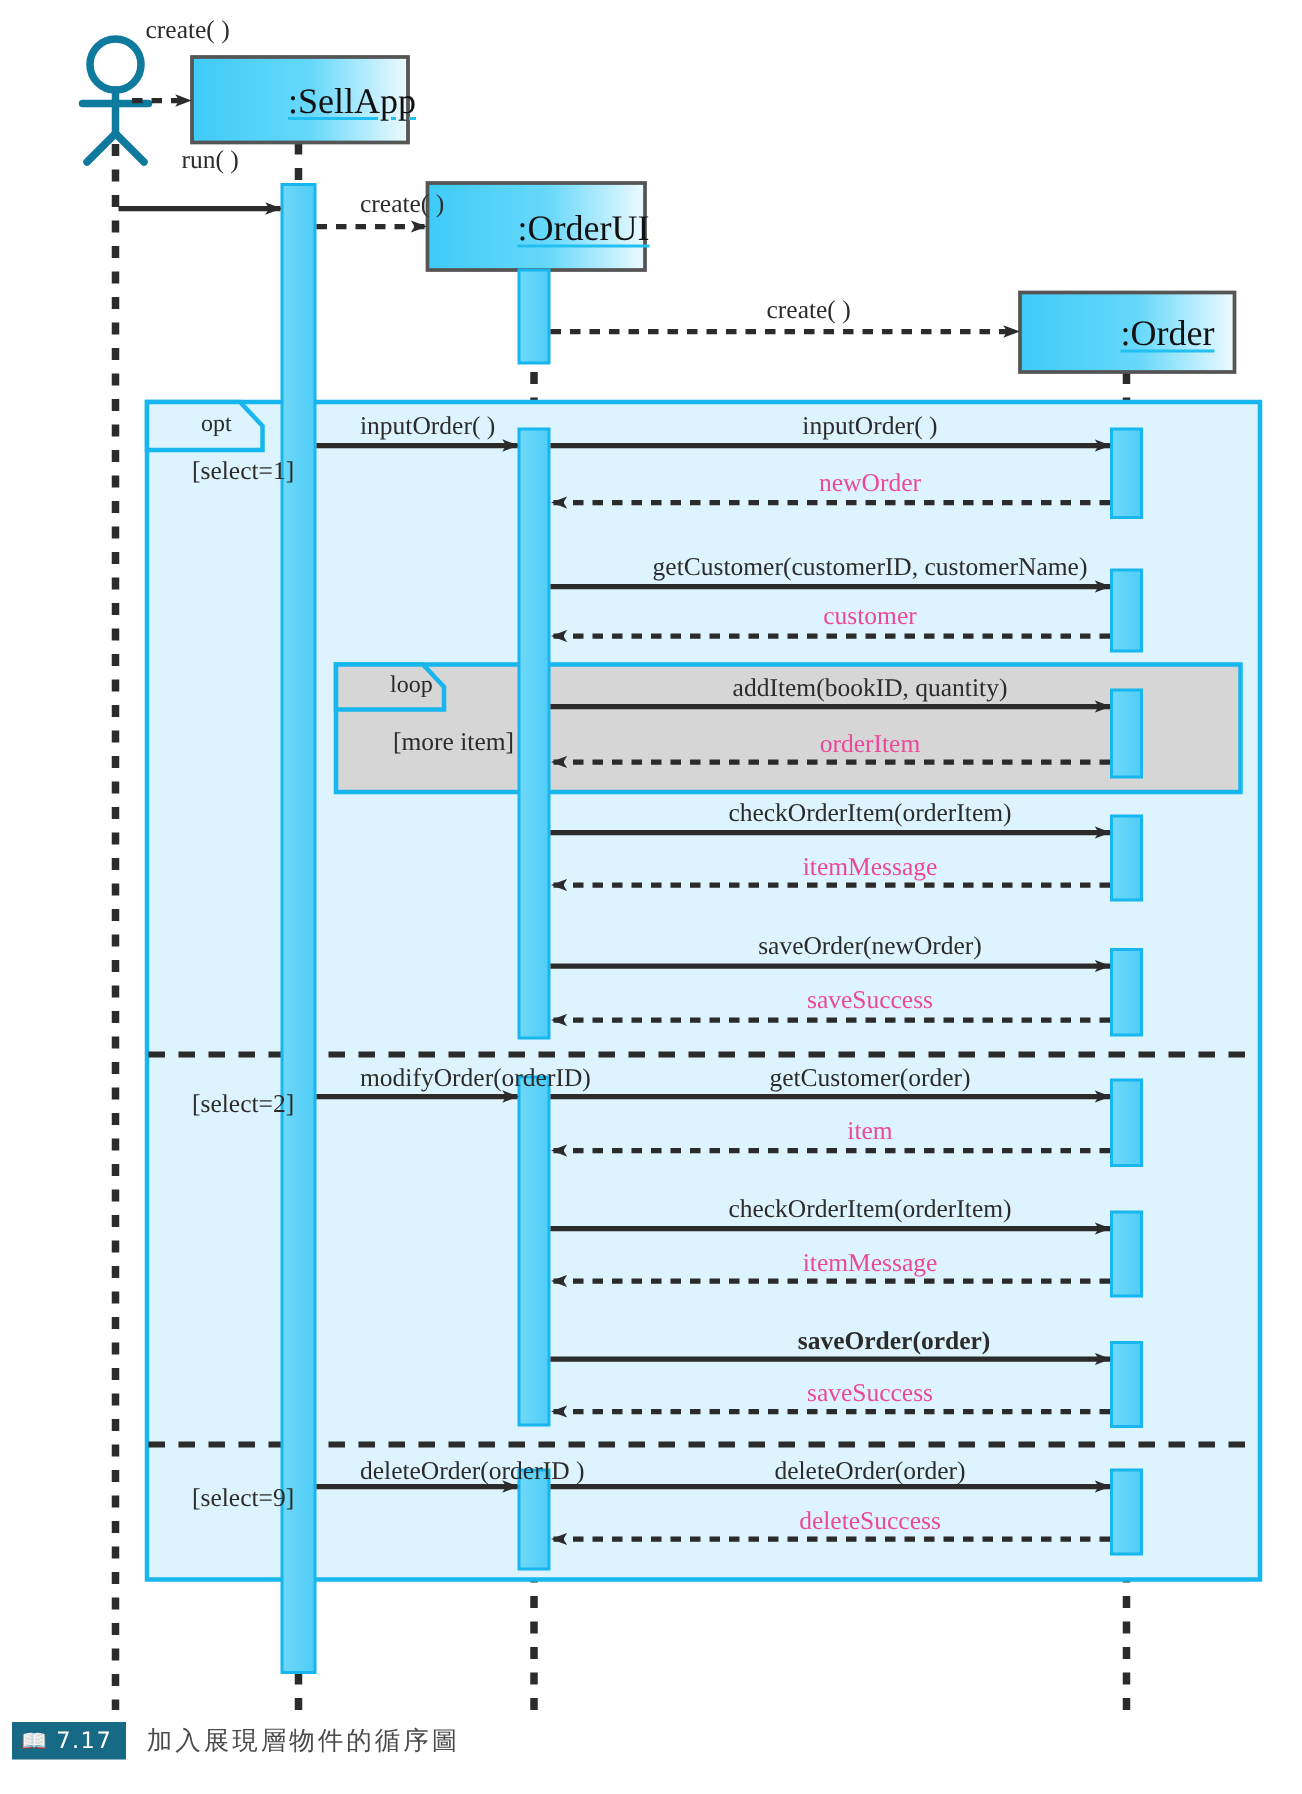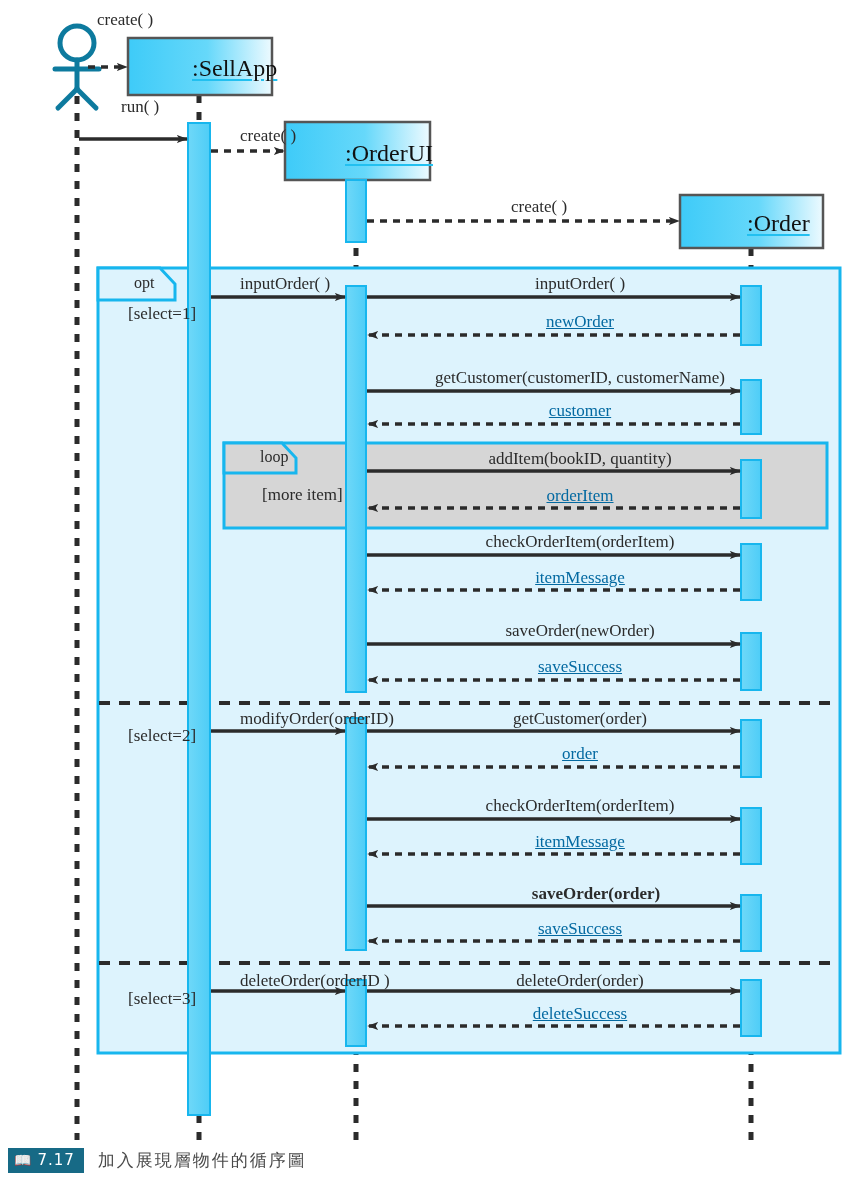--- a/index.html
+++ b/index.html
@@ -6,21 +6,21 @@
   body{
     width:868px;height:1196px;position:relative;overflow:hidden;
     font-family:"Liberation Serif", serif;
   }
   #canvas{position:absolute;left:0;top:0;width:868px;height:1196px;}
   .lbl{
     position:absolute;white-space:nowrap;
     font-family:"Liberation Serif", serif;
     color:#2b2b2b;font-size:17px;line-height:1;margin-left:24px;
   }
-  .lbl.ret{color:#0369a1;text-decoration:underline;}
+  .lbl.ret{color:#ec4899;}
   .lbl.objname{
     font-size:24px;color:#111;text-decoration:underline;
     text-decoration-color:#22c0f0;text-underline-offset:3px;
     text-decoration-thickness:2px;
   }
   .lbl.frag{font-size:16px;color:#2b2b2b;}
   .lbl.guard{font-size:17px;color:#2b2b2b;}
   .caption-wrap{
     position:absolute;left:8px;top:1148px;display:flex;align-items:center;gap:14px;
   }
@@ -141,21 +141,21 @@
 
 <div class="lbl objname" style="left:168px;top:56px;">:SellApp</div>
 <div class="lbl objname" style="left:321px;top:141px;">:OrderUI</div>
 <div class="lbl objname" style="left:723px;top:211px;">:Order</div>
 
 <div class="lbl frag" style="left:110px;top:275px;">opt</div>
 <div class="lbl frag" style="left:236px;top:449px;">loop</div>
 
 <div class="lbl guard" style="left:104px;top:305px;">[select=1]</div>
 <div class="lbl guard" style="left:104px;top:727px;">[select=2]</div>
-<div class="lbl guard" style="left:104px;top:990px;">[select=3]</div>
+<div class="lbl guard" style="left:104px;top:990px;">[select=9]</div>
 <div class="lbl guard" style="left:238px;top:486px;">[more item]</div>
 
 <div class="lbl" style="left:73px;top:11px;">create( )</div>
 <div class="lbl" style="left:97px;top:98px;">run( )</div>
 <div class="lbl" style="left:216px;top:127px;">create( )</div>
 <div class="lbl" style="left:216px;top:275px;">inputOrder( )</div>
 <div class="lbl" style="left:216px;top:710px;">modifyOrder(orderID)</div>
 <div class="lbl" style="left:216px;top:972px;">deleteOrder(orderID )</div>
 
 <div class="lbl" style="left:487px;top:198px;">create( )</div>
@@ -163,21 +163,21 @@
 <div class="lbl ret ctr" style="left:556px;top:313px;transform:translateX(-50%);">newOrder</div>
 <div class="lbl ctr" style="left:556px;top:369px;transform:translateX(-50%);">getCustomer(customerID, customerName)</div>
 <div class="lbl ret ctr" style="left:556px;top:402px;transform:translateX(-50%);">customer</div>
 <div class="lbl ctr" style="left:556px;top:450px;transform:translateX(-50%);">addItem(bookID, quantity)</div>
 <div class="lbl ret ctr" style="left:556px;top:487px;transform:translateX(-50%);">orderItem</div>
 <div class="lbl ctr" style="left:556px;top:533px;transform:translateX(-50%);">checkOrderItem(orderItem)</div>
 <div class="lbl ret ctr" style="left:556px;top:569px;transform:translateX(-50%);">itemMessage</div>
 <div class="lbl ctr" style="left:556px;top:622px;transform:translateX(-50%);">saveOrder(newOrder)</div>
 <div class="lbl ret ctr" style="left:556px;top:658px;transform:translateX(-50%);">saveSuccess</div>
 <div class="lbl ctr" style="left:556px;top:710px;transform:translateX(-50%);">getCustomer(order)</div>
-<div class="lbl ret ctr" style="left:556px;top:745px;transform:translateX(-50%);">order</div>
+<div class="lbl ret ctr" style="left:556px;top:745px;transform:translateX(-50%);">item</div>
 <div class="lbl ctr" style="left:556px;top:797px;transform:translateX(-50%);">checkOrderItem(orderItem)</div>
 <div class="lbl ret ctr" style="left:556px;top:833px;transform:translateX(-50%);">itemMessage</div>
 <div class="lbl ctr" style="left:572px;top:885px;transform:translateX(-50%);font-weight:bold;">saveOrder(order)</div>
 <div class="lbl ret ctr" style="left:556px;top:920px;transform:translateX(-50%);">saveSuccess</div>
 <div class="lbl ctr" style="left:556px;top:972px;transform:translateX(-50%);">deleteOrder(order)</div>
 <div class="lbl ret ctr" style="left:556px;top:1005px;transform:translateX(-50%);">deleteSuccess</div>
 
 <div class="caption-wrap">
   <span class="cap-badge">
     <span class="bkglyph">📖</span>

